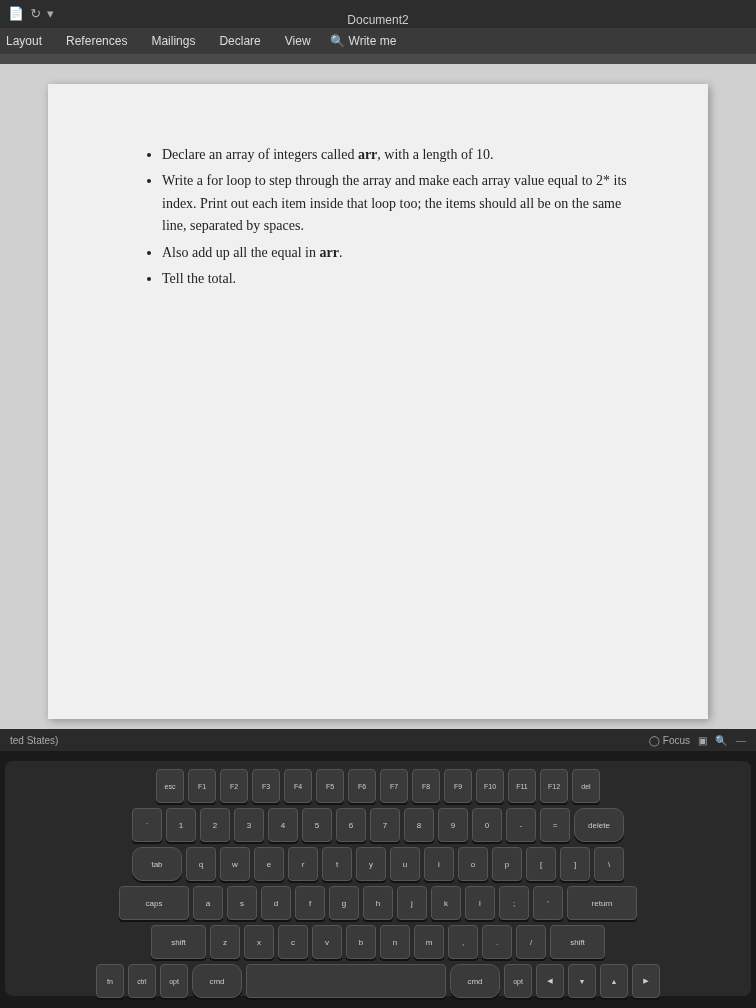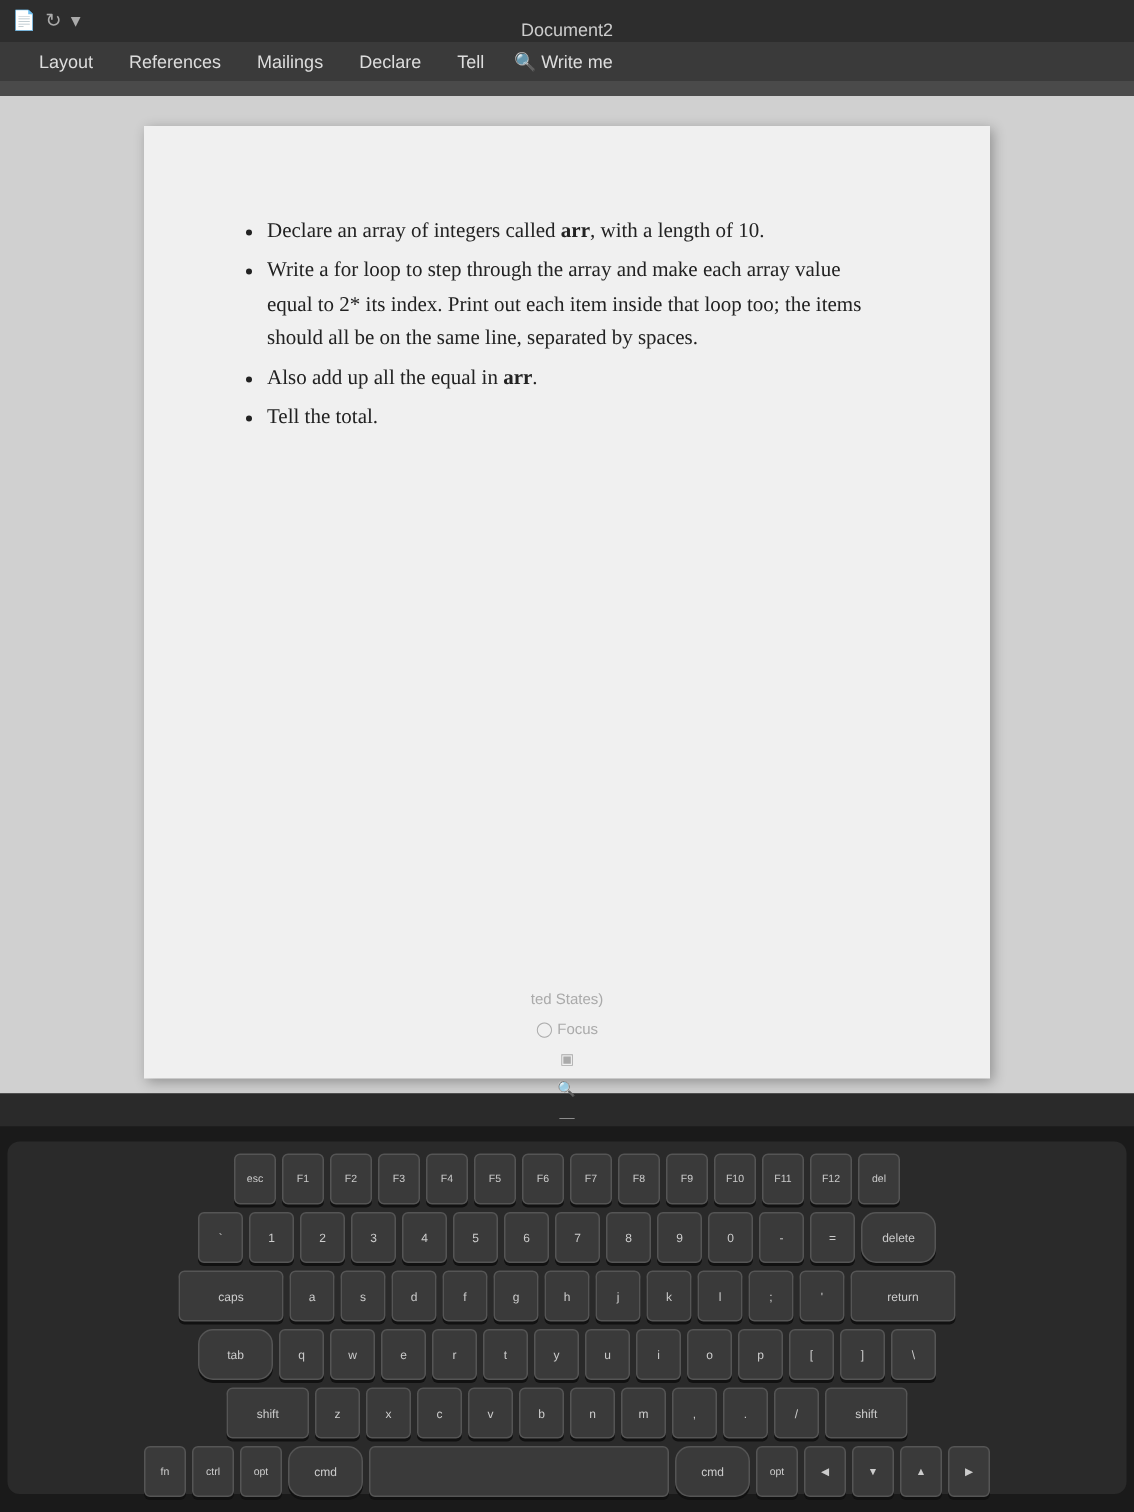--- a/index.html
+++ b/index.html
@@ -37,21 +37,21 @@
       color: #aaa;
       font-size: 13px;
     }
 
     
     .menu-bar {
       background: #3a3a3a;
       height: 26px;
       display: flex;
       align-items: center;
-      padding: 0 22px;
+      padding: 0 2px;
       gap: 16px;
     }
     .menu-item {
       color: #ddd;
       font-size: 12px;
       font-family: Arial, sans-serif;
       cursor: pointer;
       padding: 2px 4px;
     }
     .tell-me {
@@ -73,23 +73,23 @@
     .document-area {
       background: #d0d0d0;
       height: 665px;
       display: flex;
       justify-content: center;
       padding: 20px 10px 10px 10px;
     }
 
     .document-page {
       background: #f0f0f0;
-      width: 564px;
+      width: 660px;
       height: 635px;
-      padding: 60px 70px 40px 60px;
+      padding: 60px 70px 40px 92px;
       box-shadow: 2px 2px 8px rgba(0,0,0,0.3);
       overflow: hidden;
     }
 
     .bullet-list {
       list-style: disc;
       padding-left: 22px;
       color: #222;
       font-size: 14px;
       line-height: 1.6;
@@ -104,21 +104,20 @@
 
     
     .status-bar {
       background: #2a2a2a;
       height: 22px;
       display: flex;
       align-items: center;
       justify-content: flex-end;
       padding: 0 10px;
       gap: 8px;
-      flex-direction: column;
     }
     .status-bar-left {
       flex: 1;
       color: #aaa;
       font-size: 10px;
       font-family: Arial, sans-serif;
     }
     .status-item {
       color: #aaa;
       font-size: 10px;
@@ -179,21 +178,21 @@
     <span class="title-bar-icon">▾</span>
   </div>
   <span class="title-bar-title">Document2</span>
 </div>
 
 <div class="menu-bar">
   <span class="menu-item">Layout</span>
   <span class="menu-item">References</span>
   <span class="menu-item">Mailings</span>
   <span class="menu-item">Declare</span>
-  <span class="menu-item">Tell</span>
+  <span class="menu-item">View</span>
   <div class="tell-me">
     <span>🔍</span>
     <span>Write me</span>
   </div>
 </div>
 
 <div class="ribbon"></div>
 
 <div class="document-area">
   <div class="document-page">
@@ -256,53 +255,53 @@
       <div class="key">7</div>
       <div class="key">8</div>
       <div class="key">9</div>
       <div class="key">0</div>
       <div class="key">-</div>
       <div class="key">=</div>
       <div class="key key-wide">delete</div>
     </div>
 
     <div class="key-row">
-      <div class="key key-wider">caps</div>
-      <div class="key">a</div>
-      <div class="key">s</div>
-      <div class="key">d</div>
-      <div class="key">f</div>
-      <div class="key">g</div>
-      <div class="key">h</div>
-      <div class="key">j</div>
-      <div class="key">k</div>
-      <div class="key">l</div>
-      <div class="key">;</div>
-      <div class="key">'</div>
-      <div class="key key-wider">return</div>
-    </div>
-
-    <div class="key-row">
       <div class="key key-wide">tab</div>
       <div class="key">q</div>
       <div class="key">w</div>
       <div class="key">e</div>
       <div class="key">r</div>
       <div class="key">t</div>
       <div class="key">y</div>
       <div class="key">u</div>
       <div class="key">i</div>
       <div class="key">o</div>
       <div class="key">p</div>
       <div class="key">[</div>
       <div class="key">]</div>
       <div class="key">\</div>
     </div>
 
     <div class="key-row">
+      <div class="key key-wider">caps</div>
+      <div class="key">a</div>
+      <div class="key">s</div>
+      <div class="key">d</div>
+      <div class="key">f</div>
+      <div class="key">g</div>
+      <div class="key">h</div>
+      <div class="key">j</div>
+      <div class="key">k</div>
+      <div class="key">l</div>
+      <div class="key">;</div>
+      <div class="key">'</div>
+      <div class="key key-wider">return</div>
+    </div>
+
+    <div class="key-row">
       <div class="key" style="min-width:55px;">shift</div>
       <div class="key">z</div>
       <div class="key">x</div>
       <div class="key">c</div>
       <div class="key">v</div>
       <div class="key">b</div>
       <div class="key">n</div>
       <div class="key">m</div>
       <div class="key">,</div>
       <div class="key">.</div>

